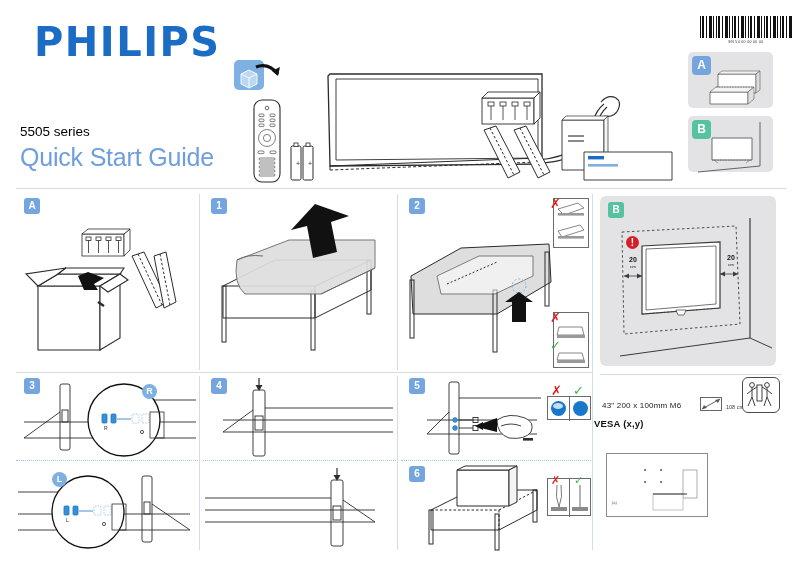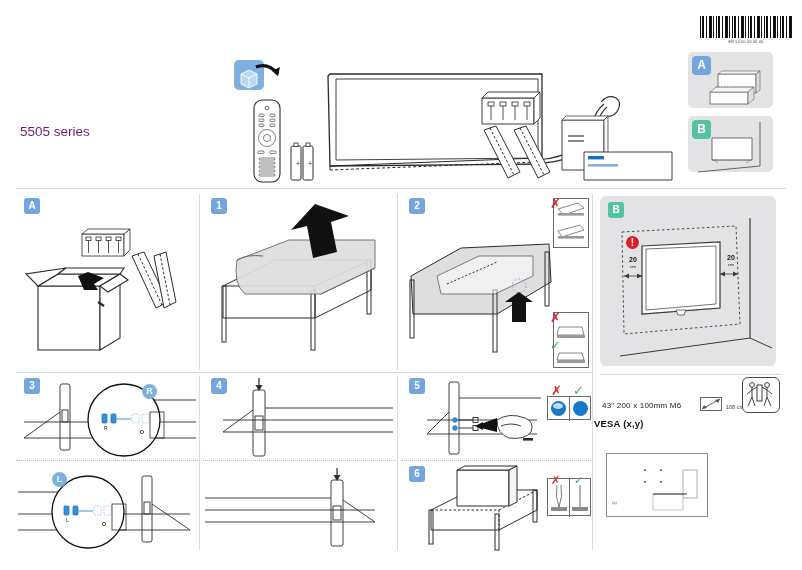--- a/index.html
+++ b/index.html
@@ -12,21 +12,21 @@
   .page{position:absolute;inset:0;width:802px;height:570px;}
 
   
   .philips-logo{
     position:absolute;left:34px;top:22px;
     font-size:40px;font-weight:bold;letter-spacing:1.5px;
     color:#1b6cc4;font-family:"DejaVu Sans",sans-serif;
     line-height:1;
   }
   .series-block{position:absolute;left:20px;top:124px;}
-  .series-line{font-size:13.5px;line-height:15px;color:#701a75;}
+  .series-line{font-size:13.5px;line-height:15px;color:#000000;}
   .qsg-title{
     font-size:25px;color:#6f9ede;line-height:30px;margin-top:3px;
     font-weight:400;letter-spacing:-0.2px;
   }
 
   .barcode-wrap{position:absolute;left:700px;top:16px;width:92px;text-align:center;}
   .barcode{
     height:22px;width:92px;
     background:repeating-linear-gradient(90deg,
       #111 0 1px,#fff 1px 2px,#111 2px 4px,#fff 4px 6px,
@@ -83,23 +83,25 @@
     position:absolute;width:15px;height:15px;border-radius:50%;background:#7eb0e2;
     color:#fff;font-size:9px;font-weight:bold;line-height:15px;text-align:center;
   }
   svg{display:block;overflow:visible;}
 </style>
 </head>
 <body>
 
 <div class="page">
 
+  <div class="philips-logo">PHILIPS</div>
 
   <div class="series-block">
     <div class="series-line">5505 series</div>
+    <div class="qsg-title">Quick Start Guide</div>
   </div>
 
   <div class="barcode-wrap">
     <div class="barcode"></div>
     <div class="barcode-code">EN 54 00 00 00 00</div>
   </div>
 
   <div class="preview a">
     <div class="badge blue">A</div>
     <svg width="85" height="56" style="position:absolute;left:0;top:0;">

